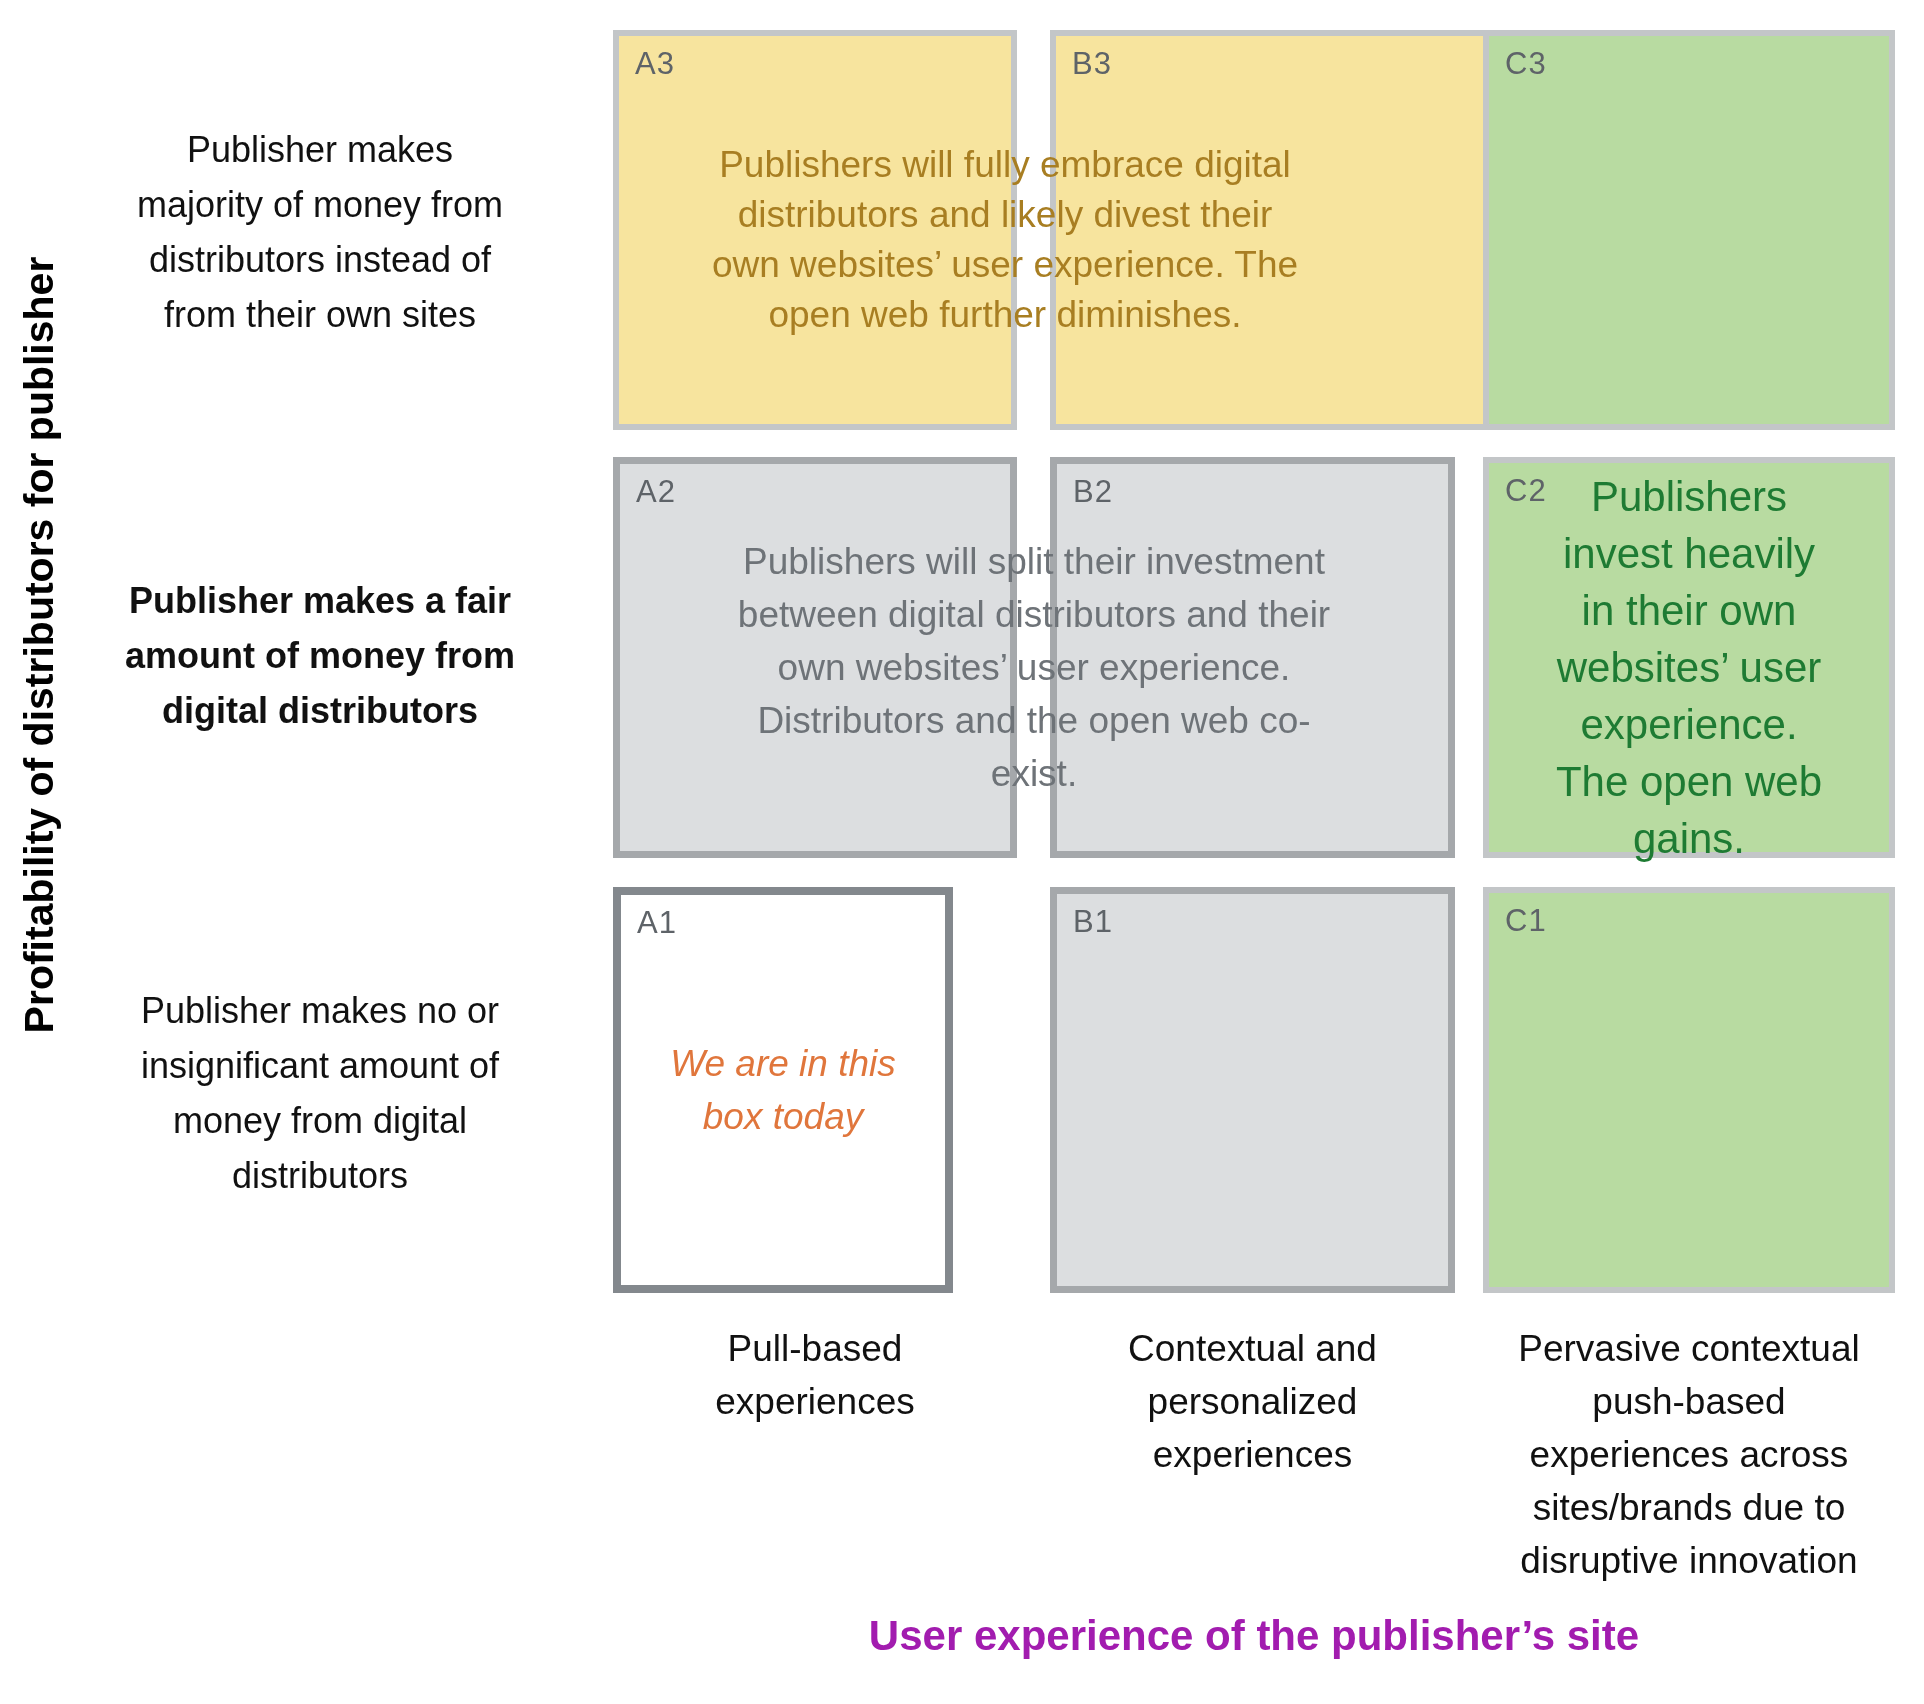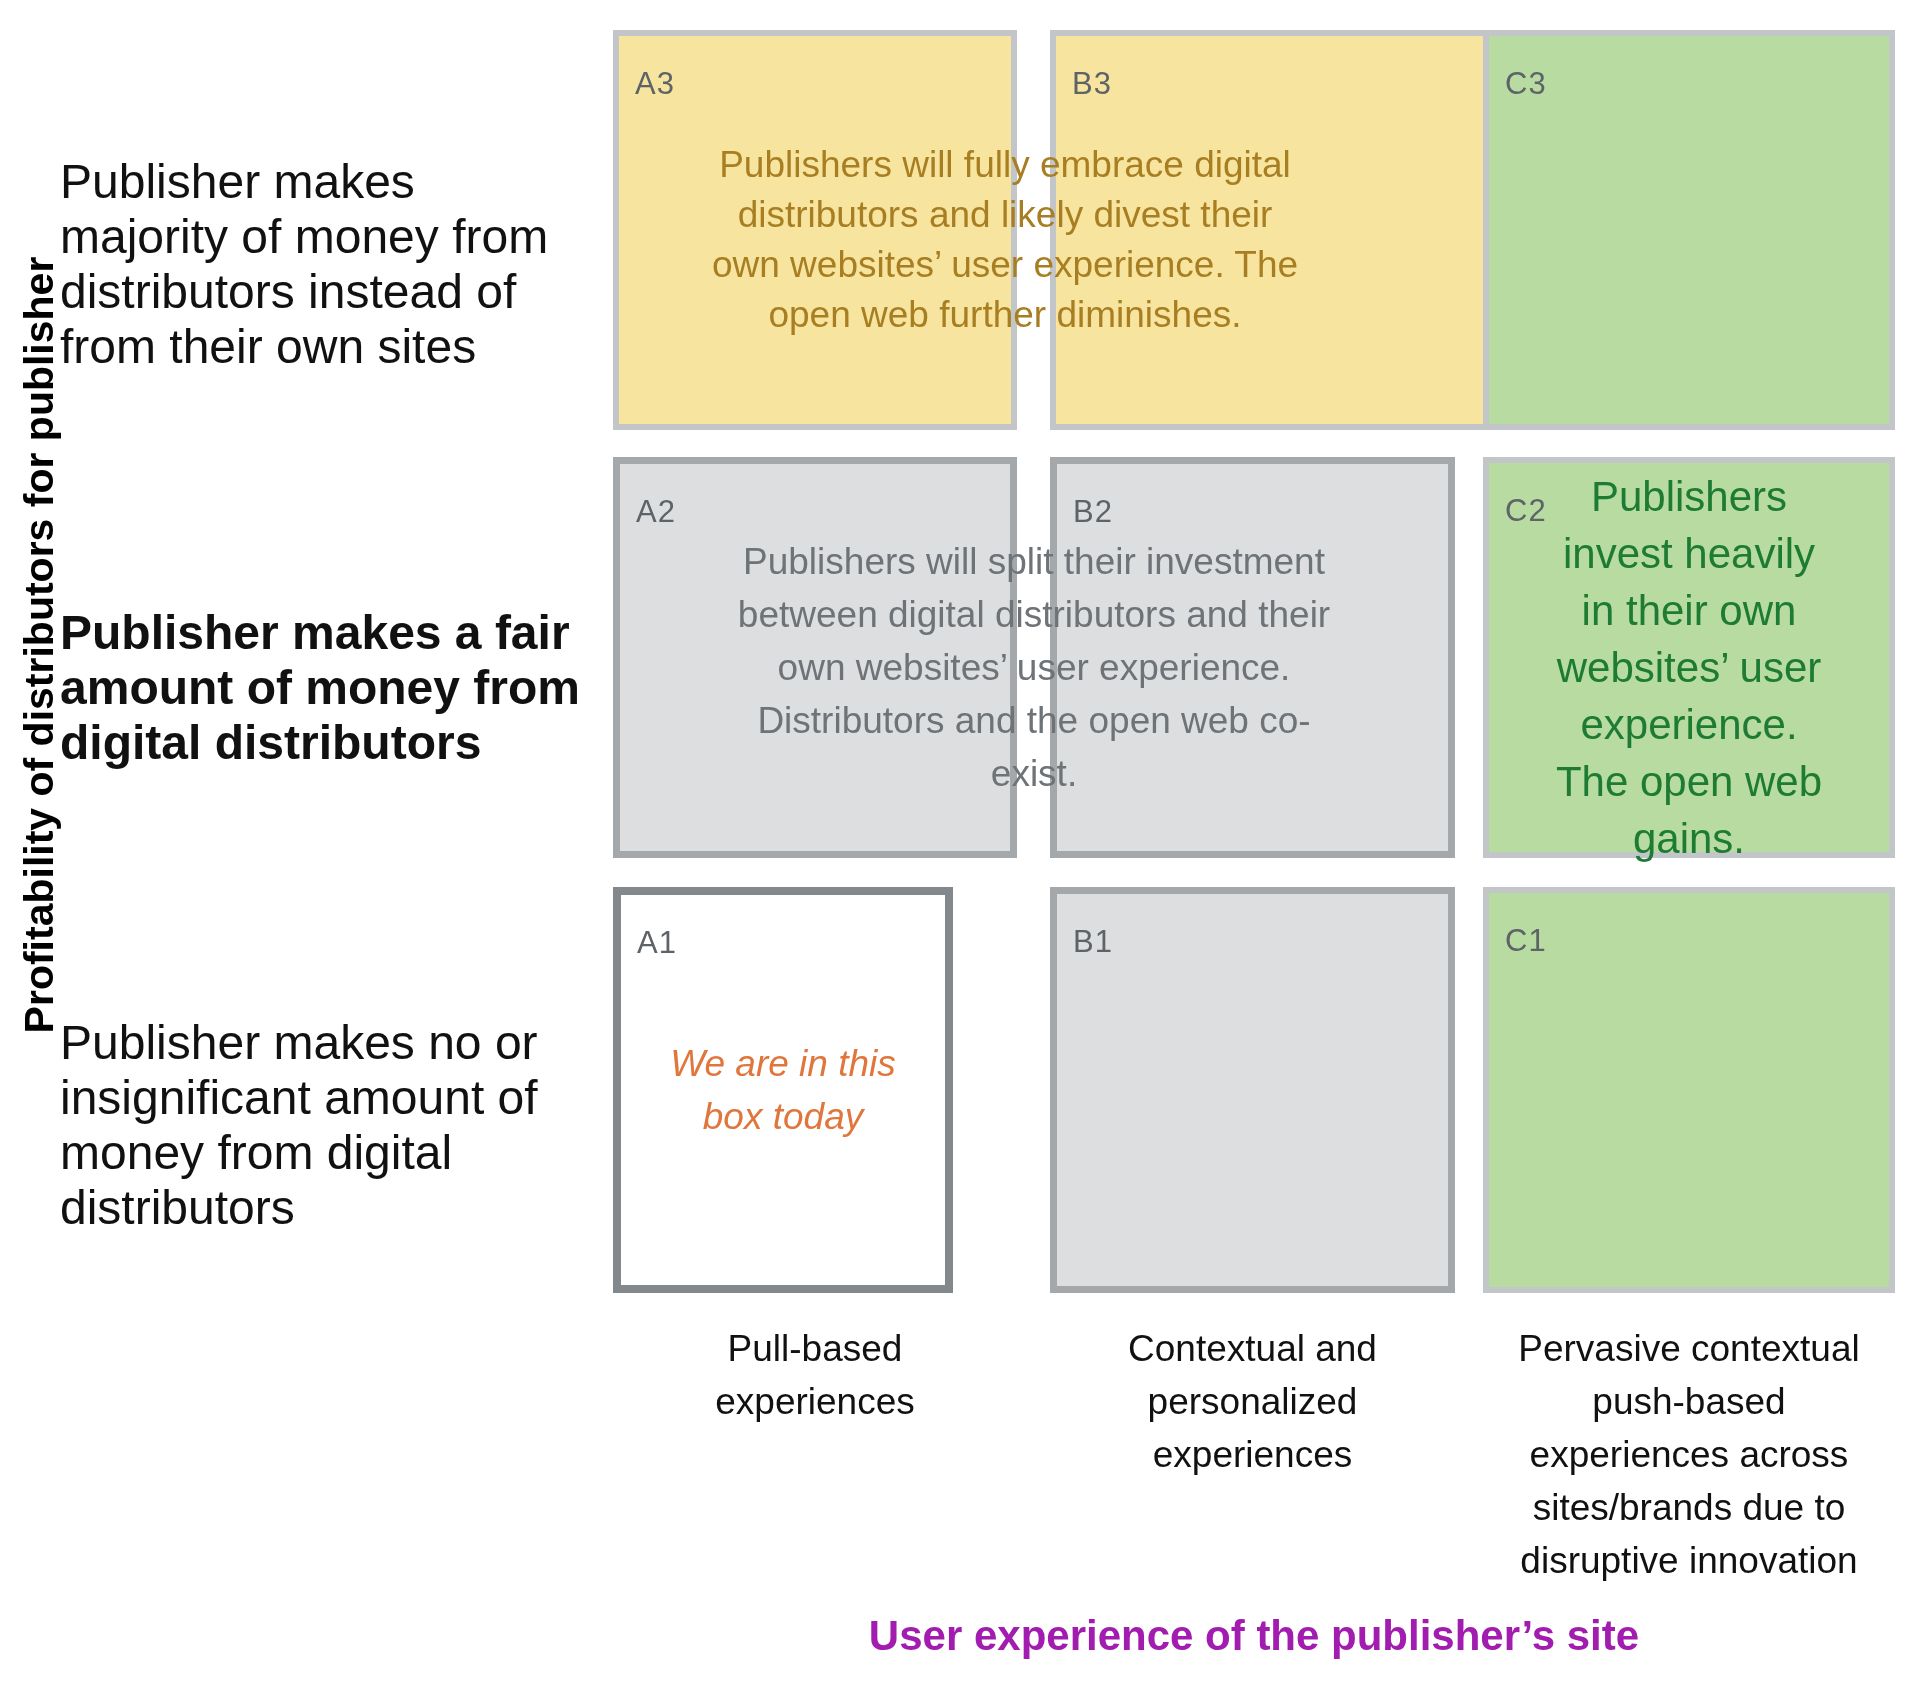--- a/index.html
+++ b/index.html
@@ -23,21 +23,21 @@
   .cell-b2 { left: 1050px; top: 457px; width: 405px; height: 401px; background: var(--gray-cell);   border: 7px solid var(--border-medium); }
   .cell-c2 { left: 1483px; top: 457px; width: 412px; height: 401px; background: var(--green-cell);  border: 6px solid var(--border-light); }
 
   .cell-a1 { left: 613px;  top: 887px; width: 340px; height: 406px; background: var(--white-cell);  border: 8px solid var(--border-dark);
              display: flex; align-items: center; justify-content: center; }
   .cell-b1 { left: 1050px; top: 887px; width: 405px; height: 406px; background: var(--gray-cell);   border: 7px solid var(--border-medium); }
   .cell-c1 { left: 1483px; top: 887px; width: 412px; height: 406px; background: var(--green-cell);  border: 6px solid var(--border-light); padding-left: 17px; }
 
   .cell-tag {
     position: absolute; left: 16px; top: 10px;
-    font-size: 31px; color: var(--cell-tag); letter-spacing: 1px; margin-top: 20px;
+    font-size: 31px; color: var(--cell-tag); letter-spacing: 1px;
   }
 
   
   .overlay {
     position: absolute; text-align: center;
     white-space: pre-line; pointer-events: none;
   }
   .overlay-top {
     left: 613px; top: 140px; width: 696px;
     font-size: 37px; line-height: 50px; color: var(--gold-text); margin-left: 44px;
@@ -54,22 +54,22 @@
     font-size: 42px; line-height: 57px; color: var(--green-text);
   }
   .a1-note {
     font-style: italic; text-align: center; white-space: pre-line;
     font-size: 37px; line-height: 53px; color: var(--orange-text);
   }
 
   
   .row-label {
     position: absolute; left: 60px; width: 520px;
-    text-align: left; white-space: pre-line;
-    font-size: 48px; line-height: 55px; color: var(--black-text); margin-top: 32px;
+    text-align: center; white-space: pre-line;
+    font-size: 36px; line-height: 55px; color: var(--black-text);
   }
   .row-label-3 { top: 122px; }
   .row-label-2 { top: 573px; font-weight: bold; }
   .row-label-1 { top: 983px; }
 
   
   .col-label {
     position: absolute; top: 1322px;
     text-align: center; white-space: pre-line;
     font-size: 37px; line-height: 53px; color: var(--black-text);

